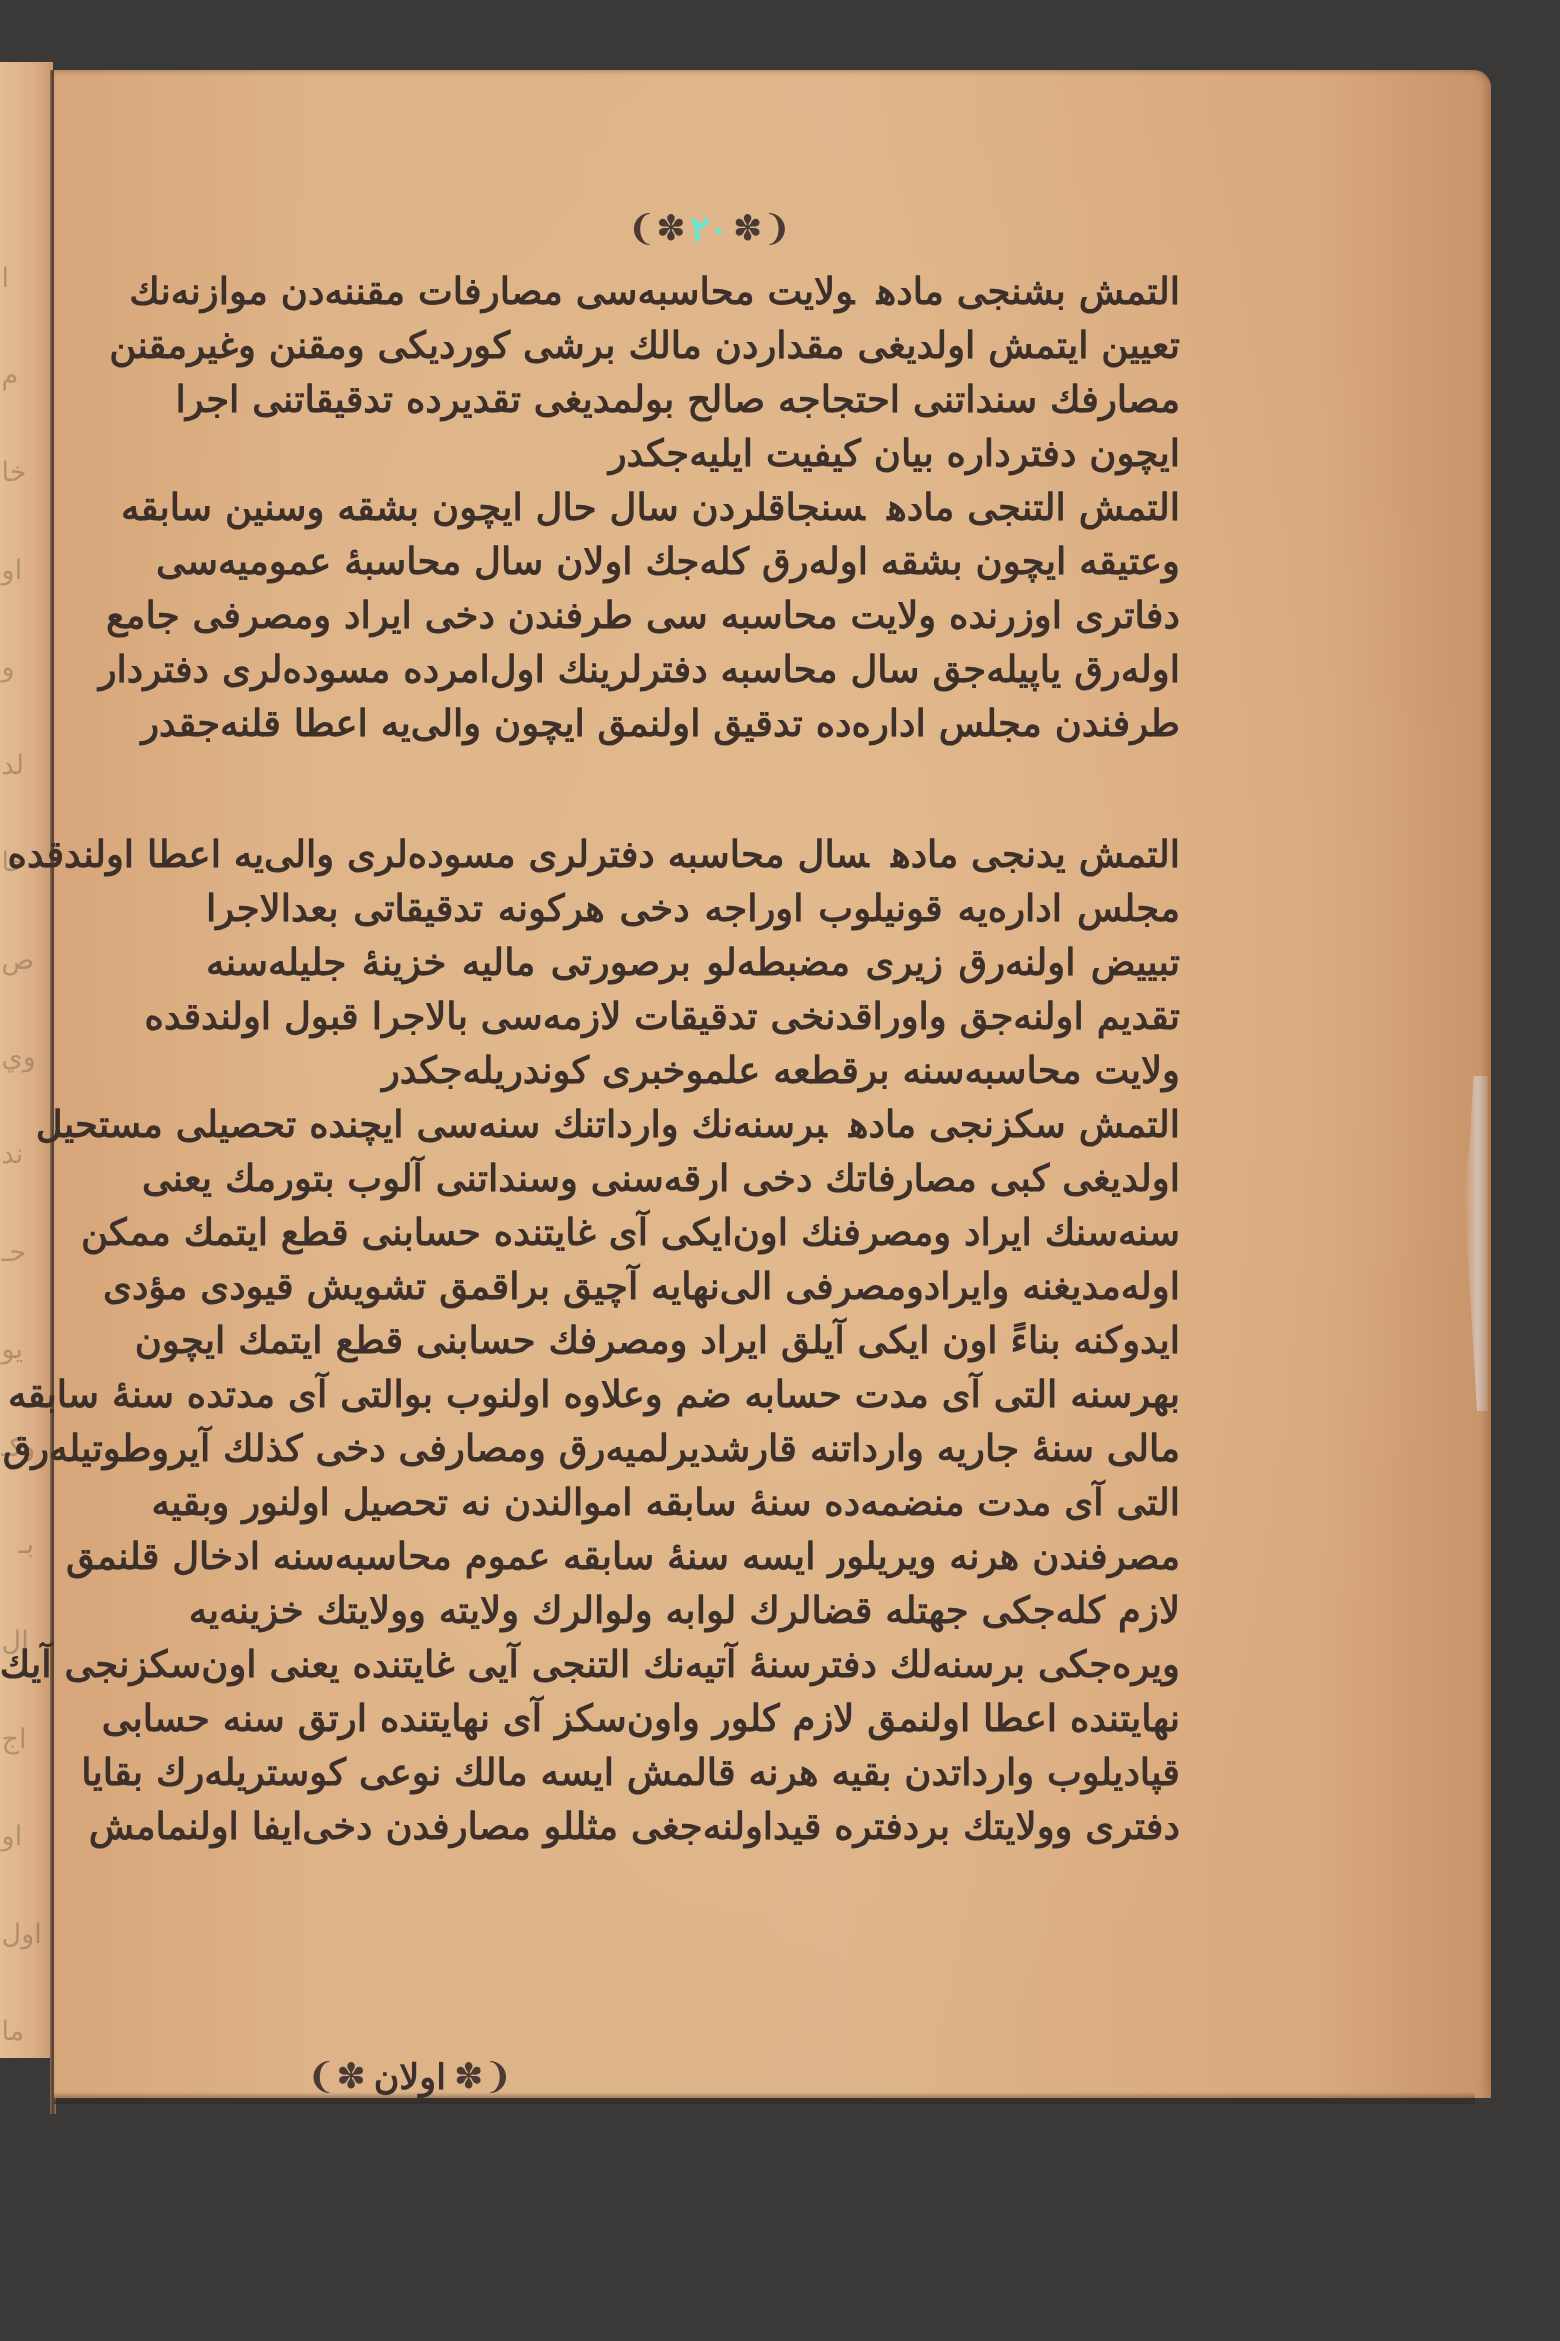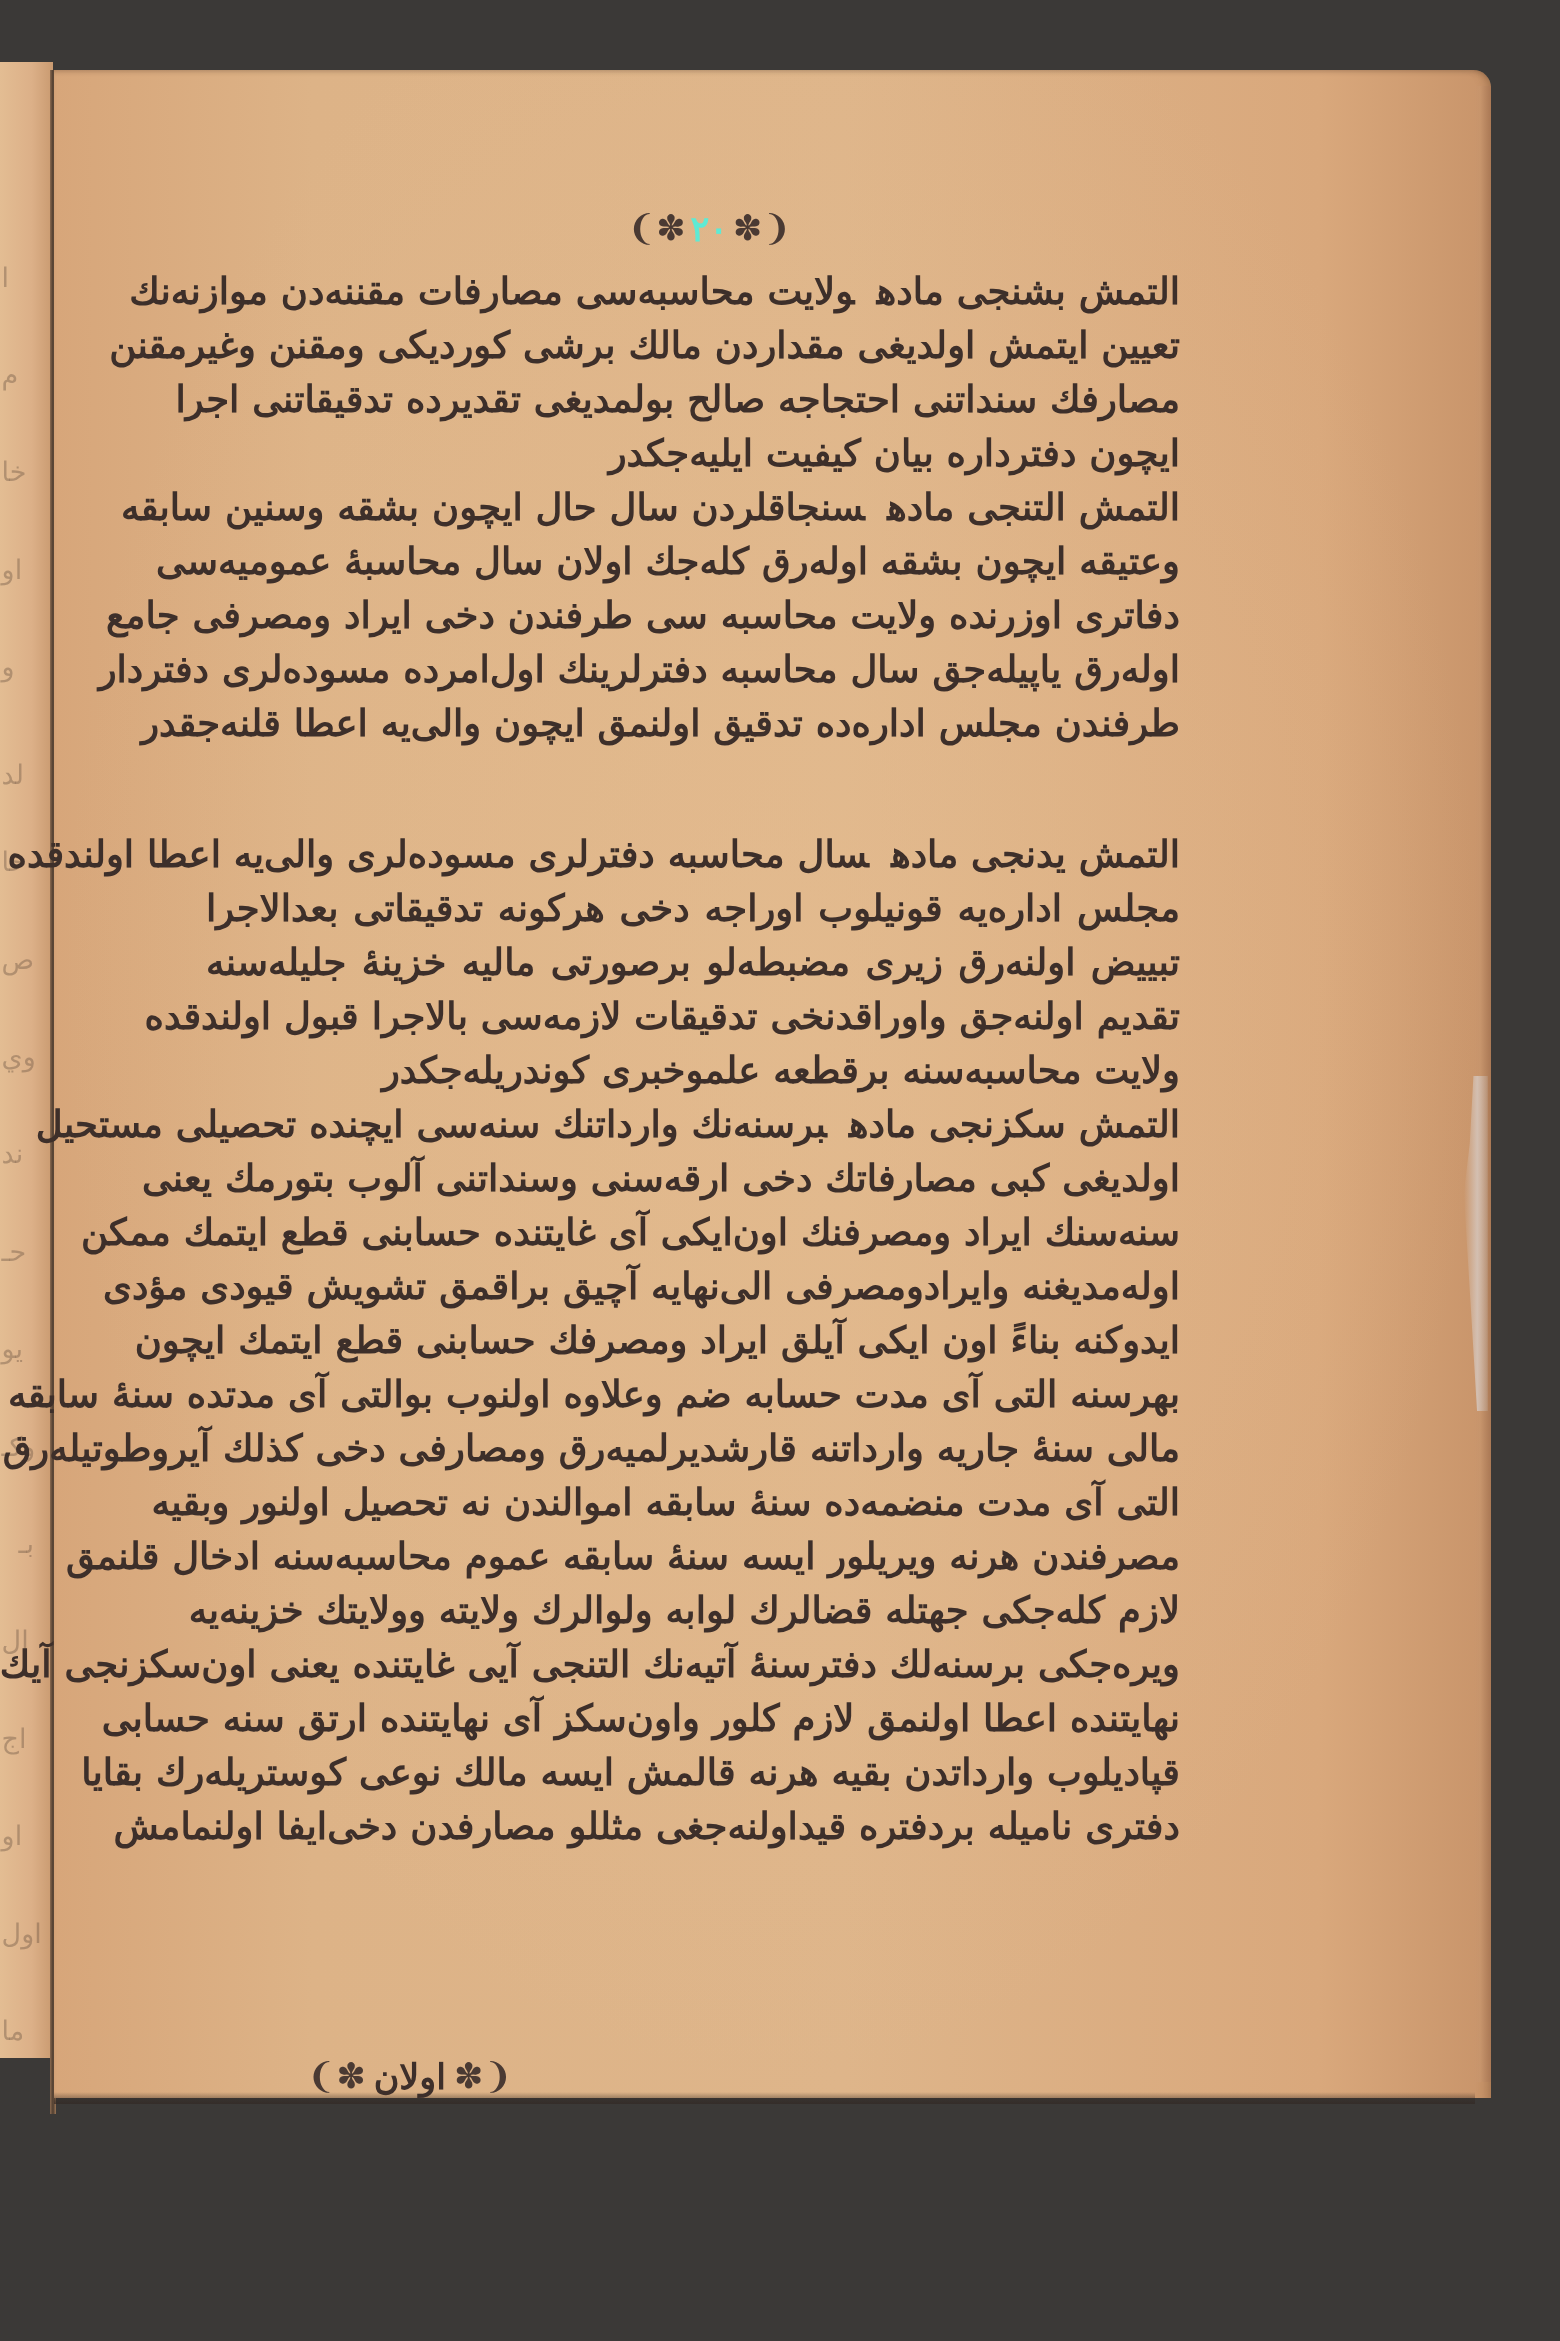--- a/index.html
+++ b/index.html
@@ -161,21 +161,21 @@
 <body>
 
 <div class="scan">
 
   <div class="facing-page" id="facing">
       <span class="ghost-line" style="top: 200px;">ا</span>
       <span class="ghost-line" style="top: 297px;">م</span>
       <span class="ghost-line" style="top: 394px;">خا</span>
       <span class="ghost-line" style="top: 492px;">او</span>
       <span class="ghost-line" style="top: 589px;">و</span>
-      <span class="ghost-line" style="top: 687px; margin-top: 10px;">لد</span>
+      <span class="ghost-line" style="top: 687px;">لد</span>
       <span class="ghost-line" style="top: 784px;">خا</span>
       <span class="ghost-line" style="top: 882px;">ص</span>
       <span class="ghost-line" style="top: 979px;">وي</span>
       <span class="ghost-line" style="top: 1076px;">ند</span>
       <span class="ghost-line" style="top: 1174px;">حـ</span>
       <span class="ghost-line" style="top: 1271px;">يو</span>
       <span class="ghost-line" style="top: 1369px;">وكـ</span>
       <span class="ghost-line" style="top: 1466px; margin-left: 17px;">بـ</span>
       <span class="ghost-line" style="top: 1563px;">ال</span>
       <span class="ghost-line" style="top: 1661px;">اج</span>
@@ -232,21 +232,21 @@
     <div class="line">اوله‌مدیغنه وایرادومصرفی الی‌نهایه آچیق براقمق تشویش قیودی مؤدی</div>
     <div class="line">ایدوکنه بناءً اون ایکی آیلق ایراد ومصرفك حسابنی قطع ایتمك ایچون</div>
     <div class="line">بهرسنه التی آی مدت حسابه ضم وعلاوه اولنوب بوالتی آی مدتده سنهٔ سابقه</div>
     <div class="line">مالی سنهٔ جاریه وارداتنه قارشدیرلمیه‌رق ومصارفی دخی کذلك آیروطوتیله‌رق</div>
     <div class="line">التی آی مدت منضمه‌ده سنهٔ سابقه اموالندن نه تحصیل اولنور وبقیه</div>
     <div class="line">مصرفندن هرنه ویریلور ایسه سنهٔ سابقه عموم محاسبه‌سنه ادخال قلنمق</div>
     <div class="line">لازم کله‌جکی جهتله قضالرك لوابه ولوالرك ولایته وولایتك خزینه‌یه</div>
     <div class="line">ویره‌جکی برسنه‌لك دفترسنهٔ آتیه‌نك التنجی آیی غایتنده یعنی اون‌سکزنجی آیك</div>
     <div class="line">نهایتنده اعطا اولنمق لازم کلور واون‌سکز آی نهایتنده ارتق سنه حسابی</div>
     <div class="line">قپادیلوب وارداتدن بقیه هرنه قالمش ایسه مالك نوعی کوستریله‌رك بقایا</div>
-    <div class="line">دفتری نامیله بردفتره قیداولنه‌جغی مثللو مصارفدن دخی‌ایفا اولنمامش</div>
+    <div class="line">دفتری وولایتك بردفتره قیداولنه‌جغی مثللو مصارفدن دخی‌ایفا اولنمامش</div>
   </div>
 
   <div class="catchword">
     <span class="ornament">❨✽</span>
     <span class="word">اولان</span>
     <span class="ornament flip">❨✽</span>
   </div>
 
 </div>
 

